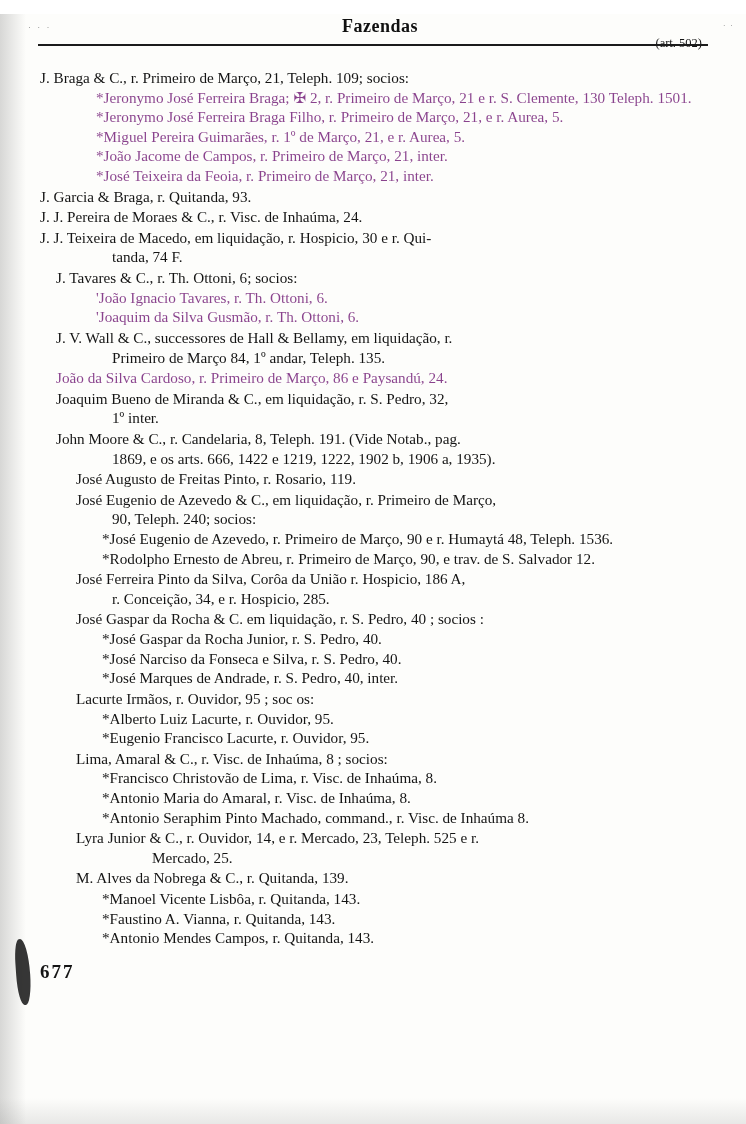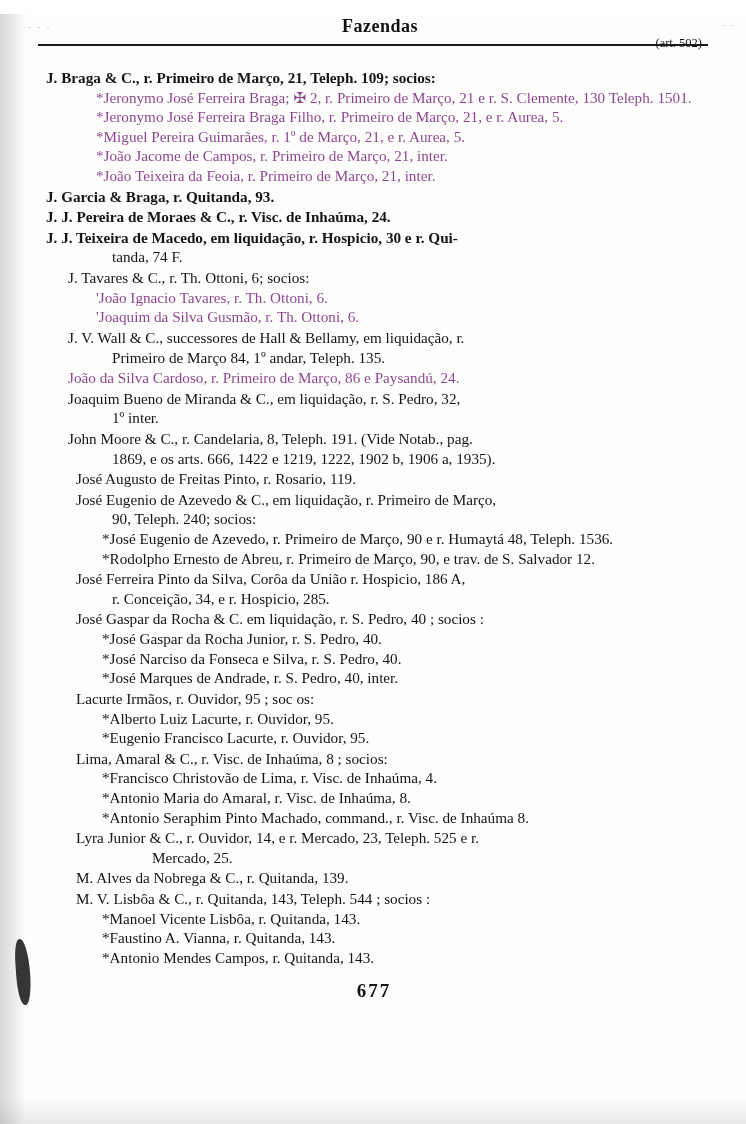--- a/index.html
+++ b/index.html
@@ -83,30 +83,29 @@
   .content {
     margin: 0 38px 0 40px;
     padding-top: 8px;
     font-size: 15.2px;
     line-height: 1.29;
   }
   .entry {
     margin: 0 0 1px 0;
   }
   
-  .lvl0 { padding-left: 0px; text-indent: -18px; margin-left: 24px; font-weight: bold; }
-  .lvl1 { padding-left: 12px; text-indent: -18px; margin-left: 34px; }
+  .lvl0 { padding-left: 0px; text-indent: -18px; margin-left: 18px; }
+  .lvl1 { padding-left: 0px; text-indent: -18px; margin-left: 34px; }
   .lvl2 { padding-left: 0px; text-indent: -16px; margin-left: 52px; }
   .sub  { margin-left: 66px; text-indent: -10px; }
   .sub2 { margin-left: 72px; text-indent: -10px; }
   .cont { margin-left: 72px; text-indent: 0; }
   .cont-b { margin-left: 112px; text-indent: 0; }
   .faded { color: #701a75; opacity: 0.82; }
   .pageno {
-    text-align: center;
     font-weight: bold;
     font-size: 19px;
     letter-spacing: 2px;
     margin-top: 12px;
     font-family: "Liberation Serif", serif;
   }
   .topmarks {
     position: absolute;
     left: 28px;
     top: 8px;
@@ -141,21 +140,21 @@
   </div>
 
   <div class="content">
 
     <div class="entry">
       <div class="lvl0">J. Braga &amp; C., r. Primeiro de Março, 21, Teleph. 109; socios:</div>
       <div class="sub faded">*Jeronymo José Ferreira Braga; ✠ 2, r. Primeiro de Março, 21 e r. S. Clemente, 130  Teleph. 1501.</div>
       <div class="sub faded">*Jeronymo José Ferreira Braga Filho, r. Primeiro de Março, 21, e r. Aurea, 5.</div>
       <div class="sub faded">*Miguel Pereira Guimarães, r. 1º de Março, 21, e r. Aurea, 5.</div>
       <div class="sub faded">*João Jacome de Campos, r. Primeiro de Março, 21, inter.</div>
-      <div class="sub faded">*João Teixeira da Feoia, r. Primeiro de Março, 21, inter.</div>
+      <div class="sub faded">*José Teixeira da Feoia, r. Primeiro de Março, 21, inter.</div>
     </div>
 
     <div class="entry">
       <div class="lvl0">J. Garcia &amp; Braga, r. Quitanda, 93.</div>
     </div>
 
     <div class="entry">
       <div class="lvl0">J. J. Pereira de Moraes &amp; C., r. Visc. de Inhaúma, 24.</div>
     </div>
 
@@ -213,36 +212,35 @@
     </div>
 
     <div class="entry">
       <div class="lvl2">Lacurte Irmãos, r. Ouvidor, 95 ; soc os:</div>
       <div class="sub2">*Alberto Luiz Lacurte, r. Ouvidor, 95.</div>
       <div class="sub2">*Eugenio Francisco Lacurte, r. Ouvidor, 95.</div>
     </div>
 
     <div class="entry">
       <div class="lvl2">Lima, Amaral &amp; C., r. Visc. de Inhaúma, 8 ; socios:</div>
-      <div class="sub2">*Francisco Christovão de Lima, r. Visc. de Inhaúma, 4.</div>
+      <div class="sub2">*Francisco Christovão de Lima, r. Visc. de Inhaúma, 8.</div>
       <div class="sub2">*Antonio Maria do Amaral, r. Visc. de Inhaúma, 8.</div>
       <div class="sub2">*Antonio Seraphim Pinto Machado, command., r. Visc. de Inhaúma 8.</div>
     </div>
 
     <div class="entry">
       <div class="lvl2">Lyra Junior &amp; C., r. Ouvidor, 14, e r. Mercado, 23, Teleph. 525 e r.</div>
       <div class="cont-b">Mercado, 25.</div>
     </div>
 
     <div class="entry">
       <div class="lvl2">M. Alves da Nobrega &amp; C., r. Quitanda, 139.</div>
     </div>
 
     <div class="entry">
-      <div class="lvl2">M. V. Lisbôa &amp; C., r. Quitanda, 143, Teleph. 544 ; socios :</div>
       <div class="sub2">*Manoel Vicente Lisbôa, r. Quitanda, 143.</div>
       <div class="sub2">*Faustino A. Vianna, r. Quitanda, 143.</div>
       <div class="sub2">*Antonio Mendes Campos, r. Quitanda, 143.</div>
     </div>
 
     <div class="pageno">677</div>
 
   </div>
 </div>
 

